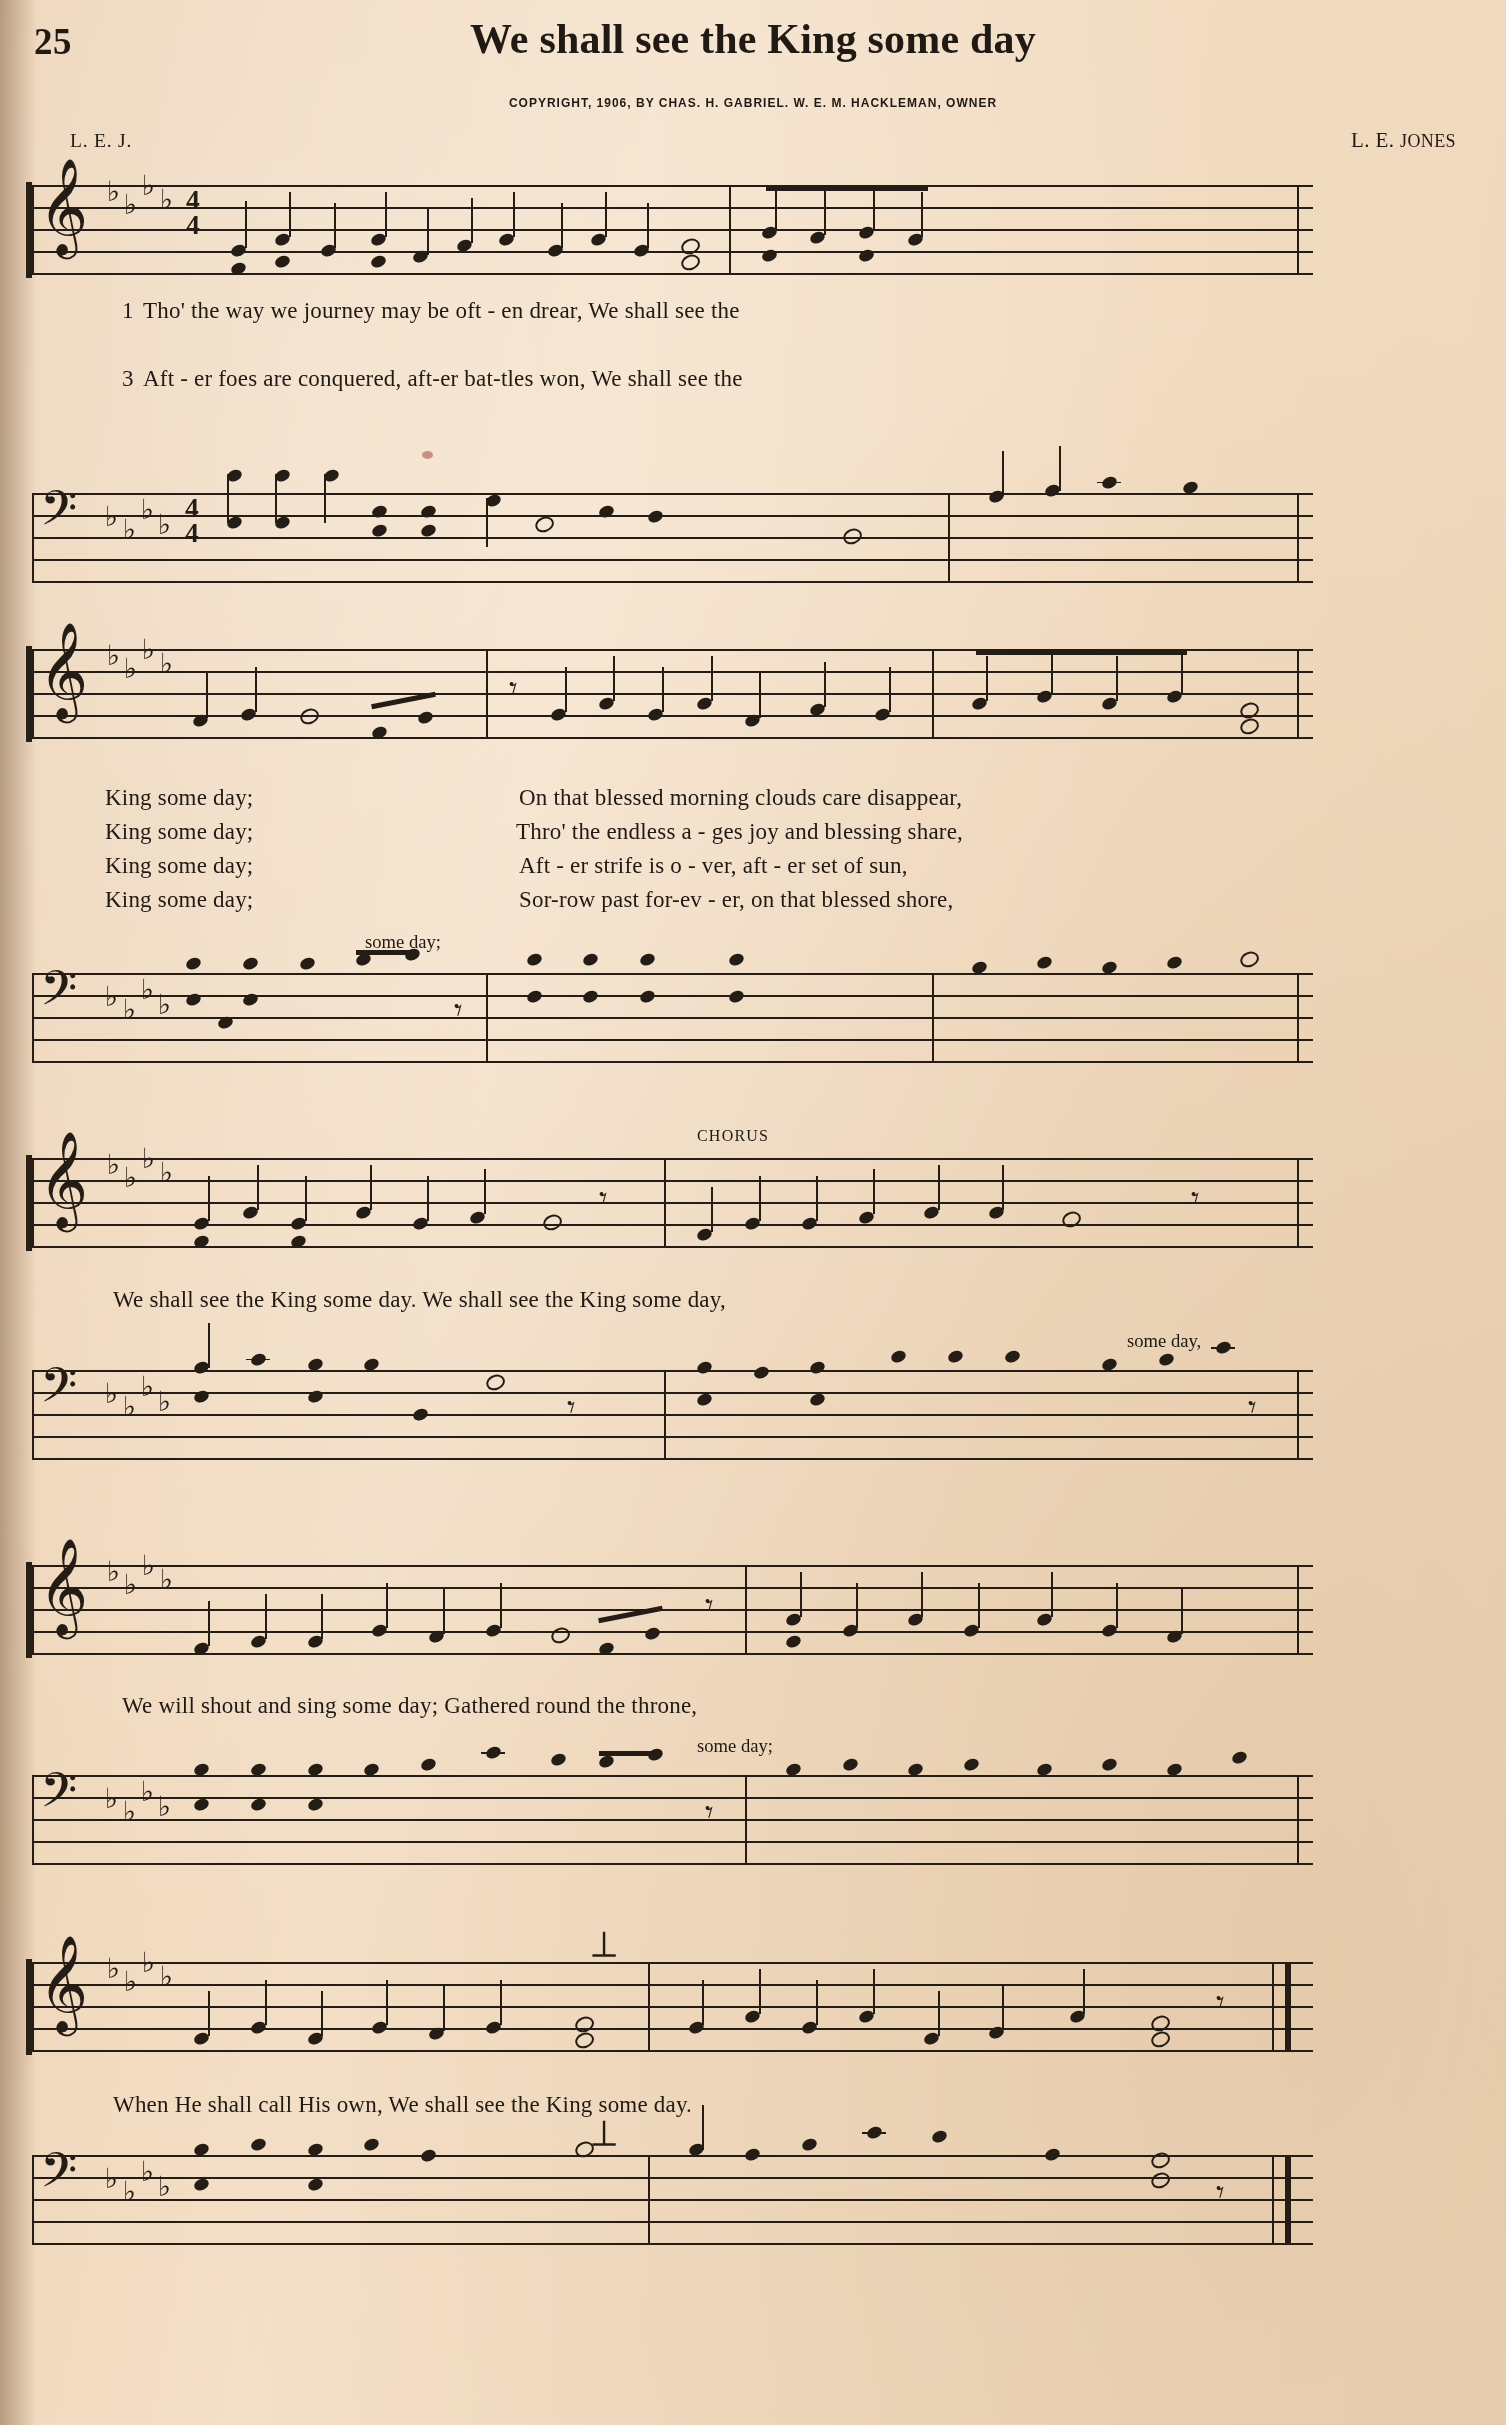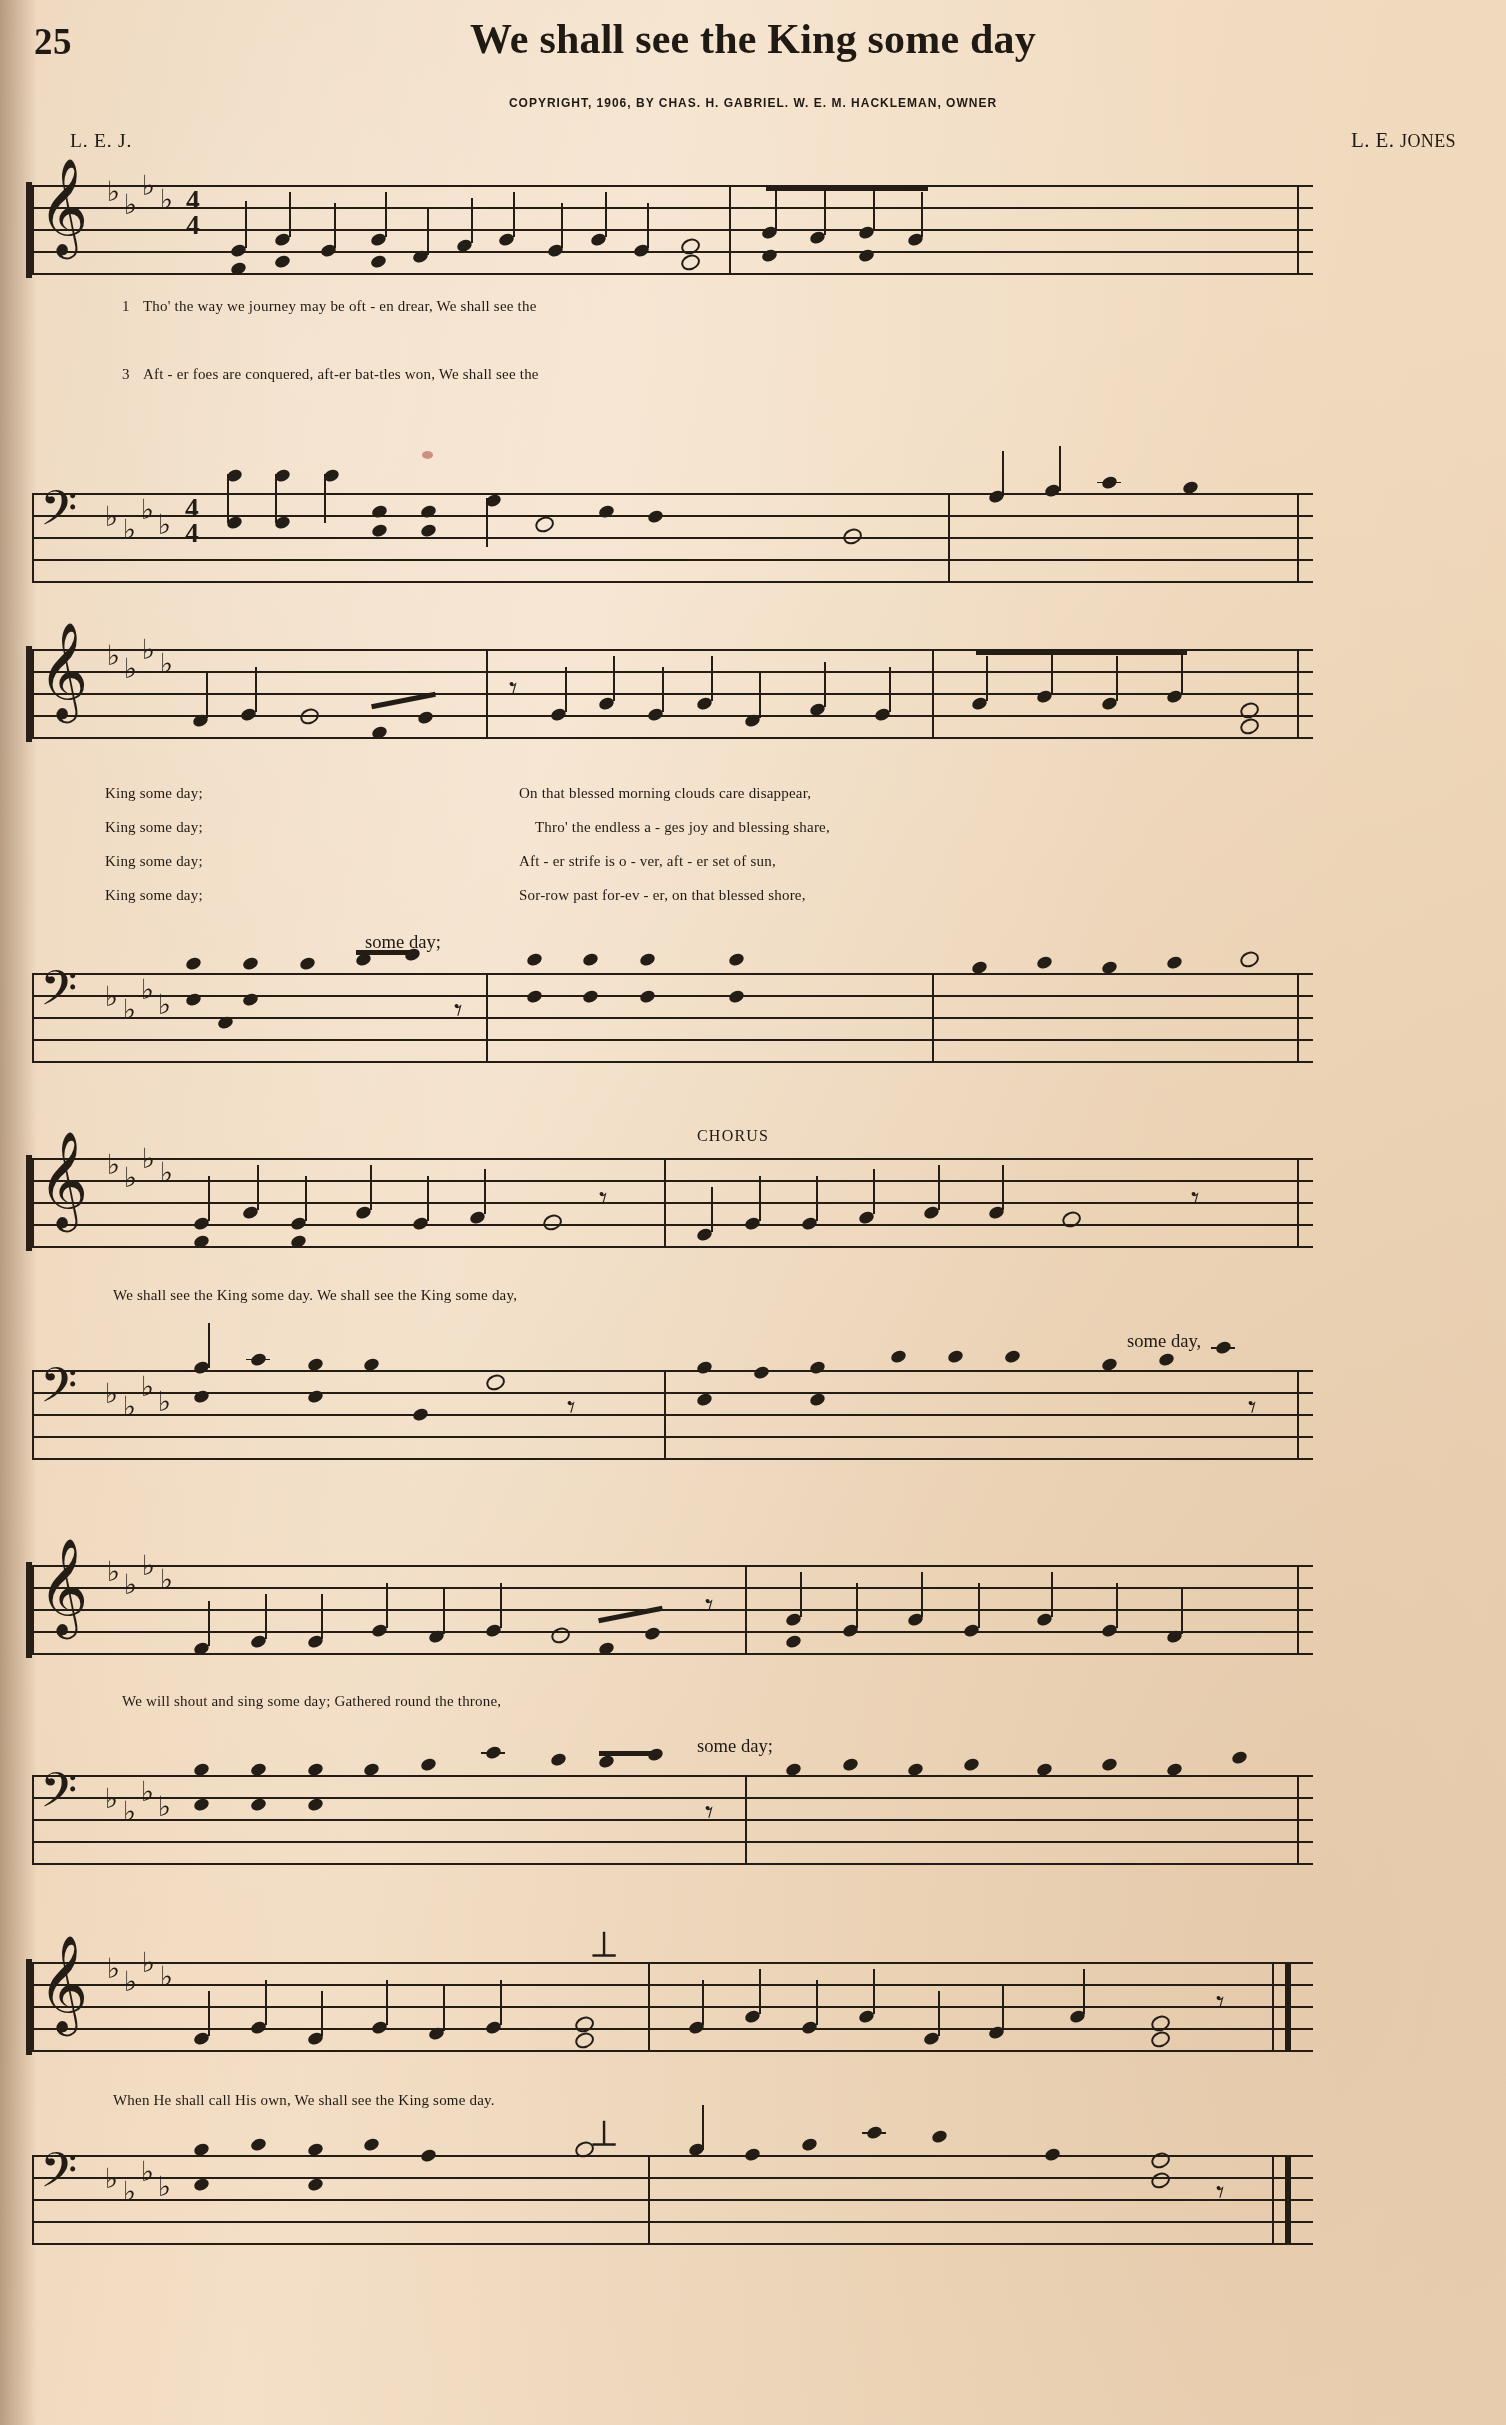--- a/index.html
+++ b/index.html
@@ -105,21 +105,21 @@
   }
   .barline.thick { width: 5.7px; }
   .bracket {
     position: absolute;
     width: 6.5px;
     background: #241d16;
   }
 
   .lyric-line {
     position: absolute;
-    font-size: 15px;
+    font-size: 23px;
     letter-spacing: 0.2px;
     white-space: nowrap;
   }
   .lyric-num {
     display: inline-block;
     width: 21px;
   }
   .tiny-lyric {
     position: absolute;
     font-size: 18.6px;
@@ -377,21 +377,21 @@
     <div class="notehead open" style="left:1208px; top:70px;"></div>
     <div class="barline" style="left:1265px; top:0; height:89px;"></div>
   </div>
 
   <div class="lyric-line ink" style="left:105px; top:785px;"><span>King some day;</span></div>
   <div class="lyric-line ink" style="left:105px; top:819px;"><span>King some day;</span></div>
   <div class="lyric-line ink" style="left:105px; top:853px;"><span>King some day;</span></div>
   <div class="lyric-line ink" style="left:105px; top:887px;"><span>King some day;</span></div>
 
   <div class="lyric-line ink" style="left:519px; top:785px;"><span>On that blessed morning clouds care disappear,</span></div>
-  <div class="lyric-line ink" style="left:535px; top:819px;"><span>Thro' the endless a - ges joy and blessing share,</span></div>
+  <div class="lyric-line ink" style="left:516px; top:819px;"><span>Thro' the endless a - ges joy and blessing share,</span></div>
   <div class="lyric-line ink" style="left:519px; top:853px;"><span>Aft - er strife is   o - ver, aft - er set   of sun,</span></div>
   <div class="lyric-line ink" style="left:519px; top:887px;"><span>Sor-row past for-ev - er, on that blessed shore,</span></div>
 
   <div class="tiny-lyric ink" style="left:365px; top:931px;"><span>some day;</span></div>
 
   <div class="system" style="left:32px; top:973px; width:1281px; height:113px;">
     <div class="staff" style="top:0; height:89px;">
       <div class="line" style="top:0;"></div>
       <div class="line" style="top:22px;"></div>
       <div class="line" style="top:44px;"></div>

